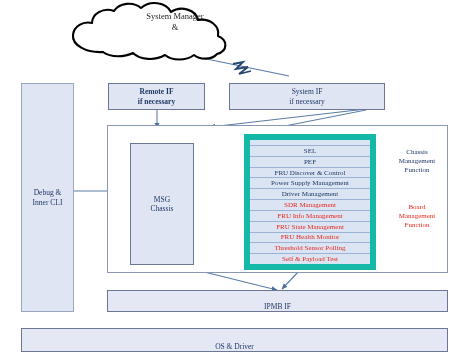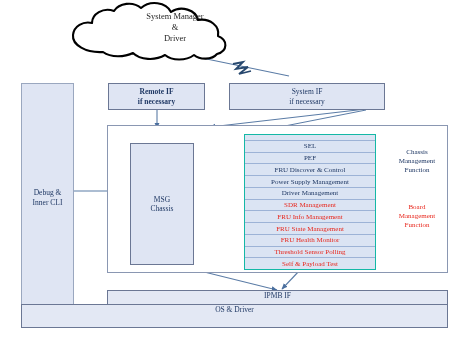--- a/index.html
+++ b/index.html
@@ -18,37 +18,37 @@
   .box{position:absolute;box-sizing:border-box;background:#dfe5f3;
        border:1px solid #9aa7bf;display:flex;align-items:center;
        justify-content:center;text-align:center;font-size:7.5px;
        line-height:9.5px;color:#1f3864;z-index:4;}
   .box.thick{border:1.2px solid #6b7794;}
 
   .frame{position:absolute;box-sizing:border-box;background:#ffffff;
          border:1px solid #8a97b2;z-index:2;}
 
   .stack{position:absolute;box-sizing:border-box;background:#dbe4f3;
-         border:1px solid #14b8a6;z-index:4;display:flex;
+         border:6px solid #14b8a6;z-index:4;display:flex;
          flex-direction:column;}
   .stack .pad{height:5px;border-bottom:1px solid #9db3d6;}
   .row{flex:1;display:flex;align-items:center;justify-content:center;
        font-size:7px;line-height:8px;border-bottom:1px solid #9db3d6;
        white-space:nowrap;}
   .row:last-child{border-bottom:none;}
   .row.chassis{color:#1f3864;}
   .row.board{color:#e8281e;}
 
   .fnlabel{position:absolute;width:62px;text-align:center;font-size:7px;
            line-height:9px;z-index:4;}
   .fnlabel.chassis{color:#1f3864;}
   .fnlabel.board{color:#e8281e;}
 
   .bar{position:absolute;box-sizing:border-box;background:#e3e8f4;
-       border:1.2px solid #6b7794;display:flex;align-items:flex-start;
+       border:1.2px solid #6b7794;display:flex;align-items:flex-end;
        justify-content:center;font-size:7.5px;color:#1f3864;z-index:4;}
 </style>
 </head>
 <body>
 
 <div class="stage">
 
   <svg class="lines" viewBox="0 0 454 357">
     <defs>
       <marker id="ah" markerWidth="7" markerHeight="7" refX="5.4" refY="2.6" orient="auto" markerUnits="userSpaceOnUse">
@@ -88,21 +88,20 @@
                C212,60 200,60 194,55
                C186,61 172,61 165,55
                C155,61 140,60 133,53
                C125,57 111,58 103,52 Z" fill="#ffffff" stroke="#000000" stroke-width="2.1" stroke-linejoin="round"></path>
     </g>
   </svg>
 
   <div class="cloud-label">
     <div>System Manager</div>
     <div>&amp;</div>
-    <div>Driver</div>
   </div>
 
   <div class="box thick" style="left:108px;top:83px;width:97px;height:27px;font-weight:bold;">
     <div>
       <div>Remote IF</div>
       <div>if necessary</div>
     </div>
   </div>
 
   <div class="box thick" style="left:229px;top:83px;width:156px;height:27px;justify-content:center;">
@@ -174,17 +173,17 @@
   <div class="fnlabel board" style="left:386px;top:203px;">
     <div>Board</div>
     <div>Management</div>
     <div>Function</div>
   </div>
 
   <div class="bar" style="left:107px;top:290px;width:341px;height:22px;">
     <span>IPMB IF</span>
   </div>
 
-  <div class="bar" style="left:21px;top:304px;width:427px;height:24px;">
+  <div class="bar" style="left:21px;top:328px;width:427px;height:24px;">
     <span>OS &amp; Driver</span>
   </div>
 
 </div>
 
 </body></html>

